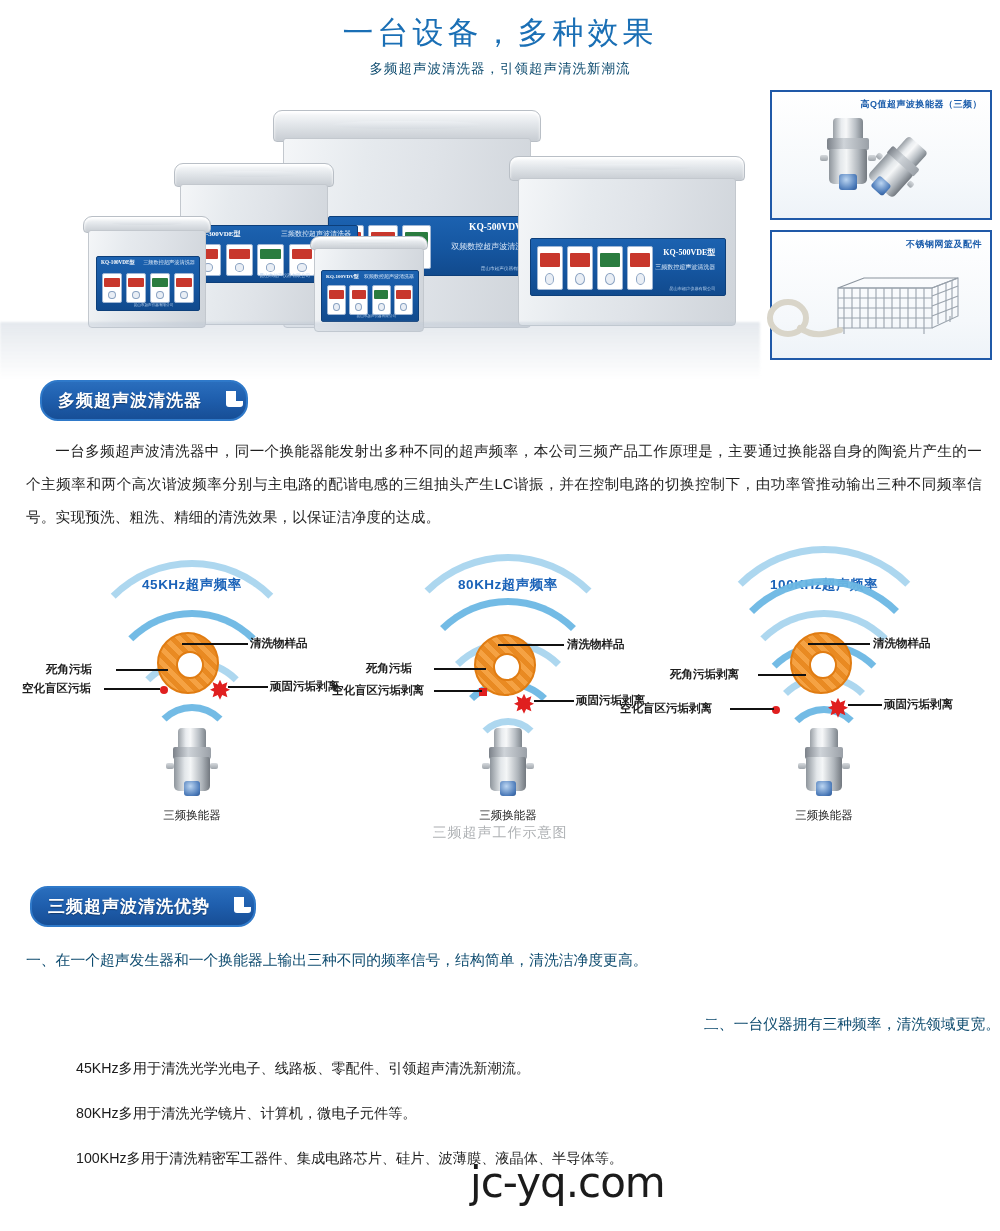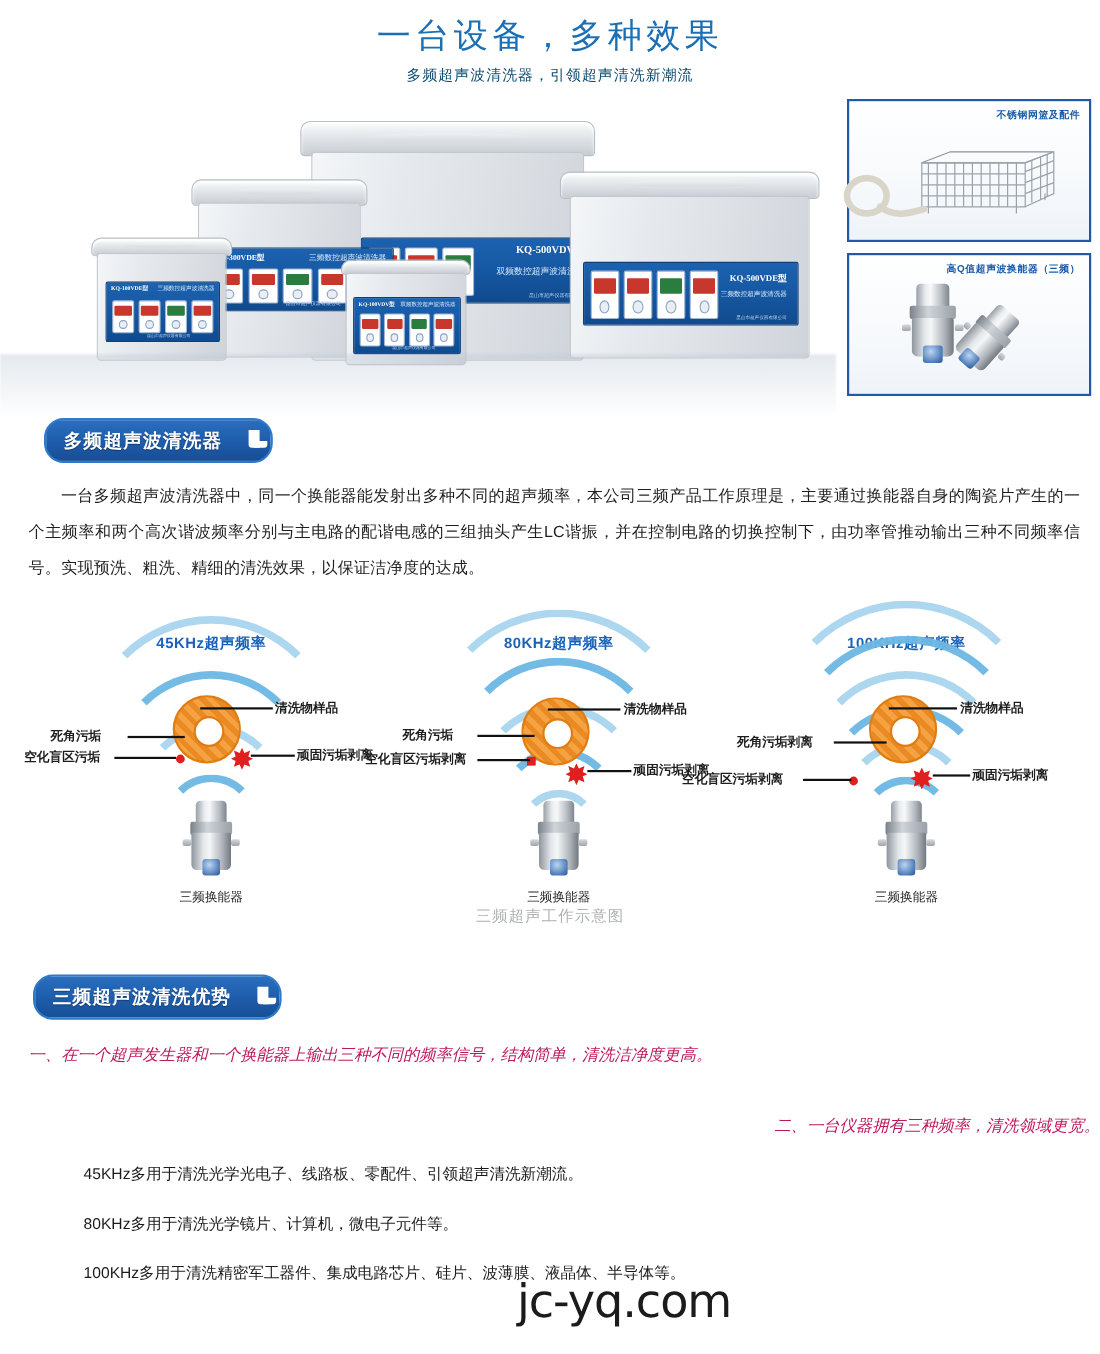--- a/index.html
+++ b/index.html
@@ -260,24 +260,23 @@
     top: 232px; font-size: 11.5px; color: #1d1d1d; white-space: nowrap;
   }
   .dia-caption {
     text-align: center; color: #aeb1b4; font-size: 14px;
     margin-top: 14px; letter-spacing: 1px;
   }
 
   
   .adv-list { margin: 18px 0 0 0; }
   .adv-item {
-    font-size: 14.8px; color:#be185d;
+    font-size: 14.8px; color:#0c4a6e;
     margin: 0 0 0 26px;
     line-height: 30px;
-    font-style: italic;
   }
   .adv-item.gap { margin-top: 34px; text-align: right; }
   .adv-sub {
     font-size: 14.2px; color:#1b1b1b;
     margin-left: 76px; line-height: 31px;
   }
   .watermark {
     position: absolute; left: 470px; top: 1158px;
     font-size: 42px; color: #1b1b1b; letter-spacing: -1px;
     font-family: "DejaVu Sans", sans-serif;
@@ -430,20 +429,39 @@
         <div class="pname" style="font-size:5px; top:4%; right:auto; left:4px;">KQ-100VDV型</div>
         <div class="psub" style="font-size:5px; top:4%; right:4px;">双频数控超声波清洗器</div>
         <div class="pcorp" style="font-size:3.6px; right:auto; left:36%;">昆山市超声仪器有限公司</div>
       </div>
     </div>
 
     <div class="reflection"></div>
   </div>
 
   <div class="side-cards">
+    <div class="side-card card-a">
+      <div class="cap">高Q值超声波换能器（三频）</div>
+      <div class="td" style="left:52px; top:26px; width:48px; height:74px;">
+        <i class="cap-top"></i>
+          <i class="ring"></i>
+          <i class="barrel"></i>
+        <i class="lug-l"></i>
+          <i class="lug-r"></i>
+          <i class="crystal"></i>
+      </div>
+      <div class="td" style="left:104px; top:44px; width:42px; height:64px; transform:rotate(42deg);">
+        <i class="cap-top"></i>
+          <i class="ring"></i>
+          <i class="barrel"></i>
+        <i class="lug-l"></i>
+          <i class="lug-r"></i>
+          <i class="crystal"></i>
+      </div>
+    </div>
     <div class="side-card card-b">
       <div class="cap">不锈钢网篮及配件</div>
       <svg width="150" height="84" viewBox="0 0 150 84" style="position:absolute; left:48px; top:34px;">
         <g fill="none" stroke="#9aa3ad" stroke-width="1.1">
           <path d="M18 22 L44 12 L138 12 L112 22 Z" stroke="#8a939d"></path>
           <path d="M18 22 L18 62 L112 62 L112 22 Z"></path>
           <path d="M112 22 L138 12 L138 50 L112 62"></path>
           <path d="M24 22 L24 62 M32 22 L32 62 M40 22 L40 62 M48 22 L48 62 M56 22 L56 62
                    M64 22 L64 62 M72 22 L72 62 M80 22 L80 62 M88 22 L88 62 M96 22 L96 62 M104 22 L104 62"></path>
           <path d="M18 32 L112 32 M18 42 L112 42 M18 52 L112 52"></path>
@@ -452,39 +470,20 @@
           <path d="M24 62 L24 68 M104 62 L104 68 M130 50 L130 56"></path>
         </g>
       </svg>
       <svg width="86" height="62" viewBox="0 0 86 62" style="position:absolute; left:-6px; top:58px;">
         <g fill="none" stroke="#d9d5c9" stroke-width="6" stroke-linecap="round">
           <ellipse cx="22" cy="28" rx="18" ry="16"></ellipse>
           <path d="M34 38 C48 48, 60 44, 74 40"></path>
         </g>
       </svg>
     </div>
-    <div class="side-card card-a">
-      <div class="cap">高Q值超声波换能器（三频）</div>
-      <div class="td" style="left:52px; top:26px; width:48px; height:74px;">
-        <i class="cap-top"></i>
-          <i class="ring"></i>
-          <i class="barrel"></i>
-        <i class="lug-l"></i>
-          <i class="lug-r"></i>
-          <i class="crystal"></i>
-      </div>
-      <div class="td" style="left:104px; top:44px; width:42px; height:64px; transform:rotate(42deg);">
-        <i class="cap-top"></i>
-          <i class="ring"></i>
-          <i class="barrel"></i>
-        <i class="lug-l"></i>
-          <i class="lug-r"></i>
-          <i class="crystal"></i>
-      </div>
-    </div>
   </div>
 </div>
 
 
 <div class="sec-head">
   <span class="plate">多频超声波清洗器</span>
   <span class="tail"></span>
 </div>
 
 <p class="para"><span class="indent"></span><span>一台多频超声波清洗器中，同一个换能器能发射出多种不同的超声频率，本公司三频产品工作原理是，主要通过换能器自身的陶瓷片产生的一个主频率和两个高次谐波频率分别与主电路的配谐电感的三组抽头产生LC谐振，并在控制电路的切换控制下，由功率管推动输出三种不同频率信号。实现预洗、粗洗、精细的清洗效果，以保证洁净度的达成。</span></p>

